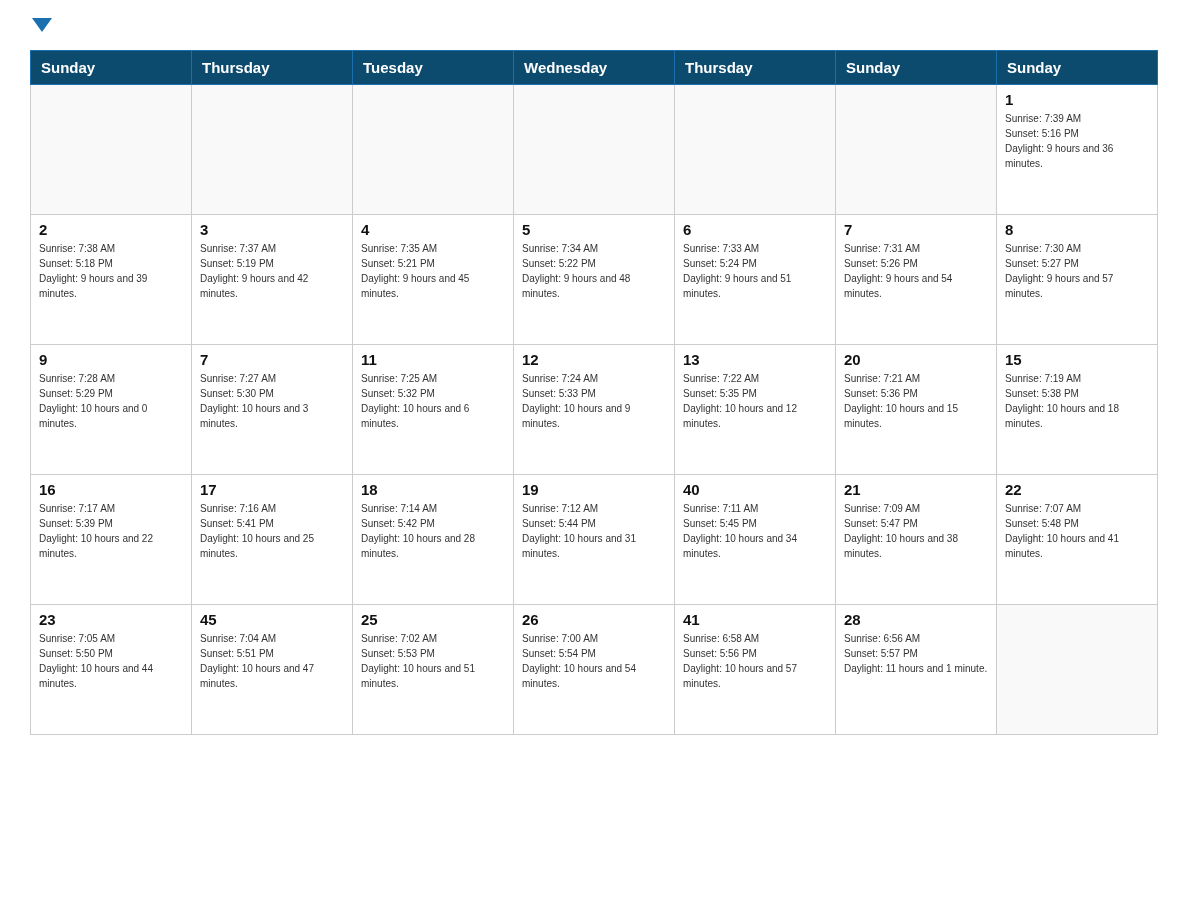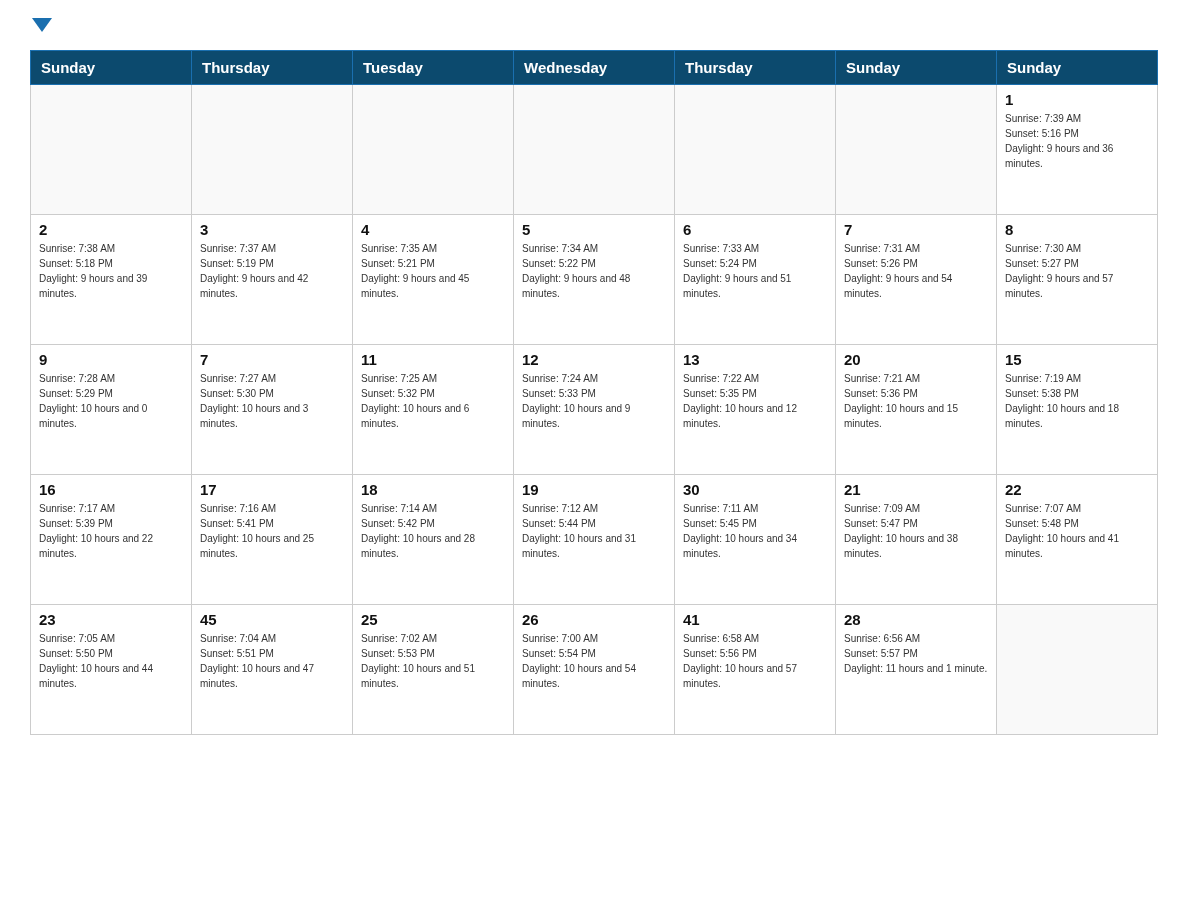--- a/index.html
+++ b/index.html
@@ -220,21 +220,21 @@
         </td>
         <td>
           <span class="day-number">18</span>
           <div class="day-info">Sunrise: 7:14 AM<br>Sunset: 5:42 PM<br>Daylight: 10 hours and 28 minutes.</div>
         </td>
         <td>
           <span class="day-number">19</span>
           <div class="day-info">Sunrise: 7:12 AM<br>Sunset: 5:44 PM<br>Daylight: 10 hours and 31 minutes.</div>
         </td>
         <td>
-          <span class="day-number">30</span>
+          <span class="day-number">40</span>
           <div class="day-info">Sunrise: 7:11 AM<br>Sunset: 5:45 PM<br>Daylight: 10 hours and 34 minutes.</div>
         </td>
         <td>
           <span class="day-number">21</span>
           <div class="day-info">Sunrise: 7:09 AM<br>Sunset: 5:47 PM<br>Daylight: 10 hours and 38 minutes.</div>
         </td>
         <td>
           <span class="day-number">22</span>
           <div class="day-info">Sunrise: 7:07 AM<br>Sunset: 5:48 PM<br>Daylight: 10 hours and 41 minutes.</div>
         </td>

